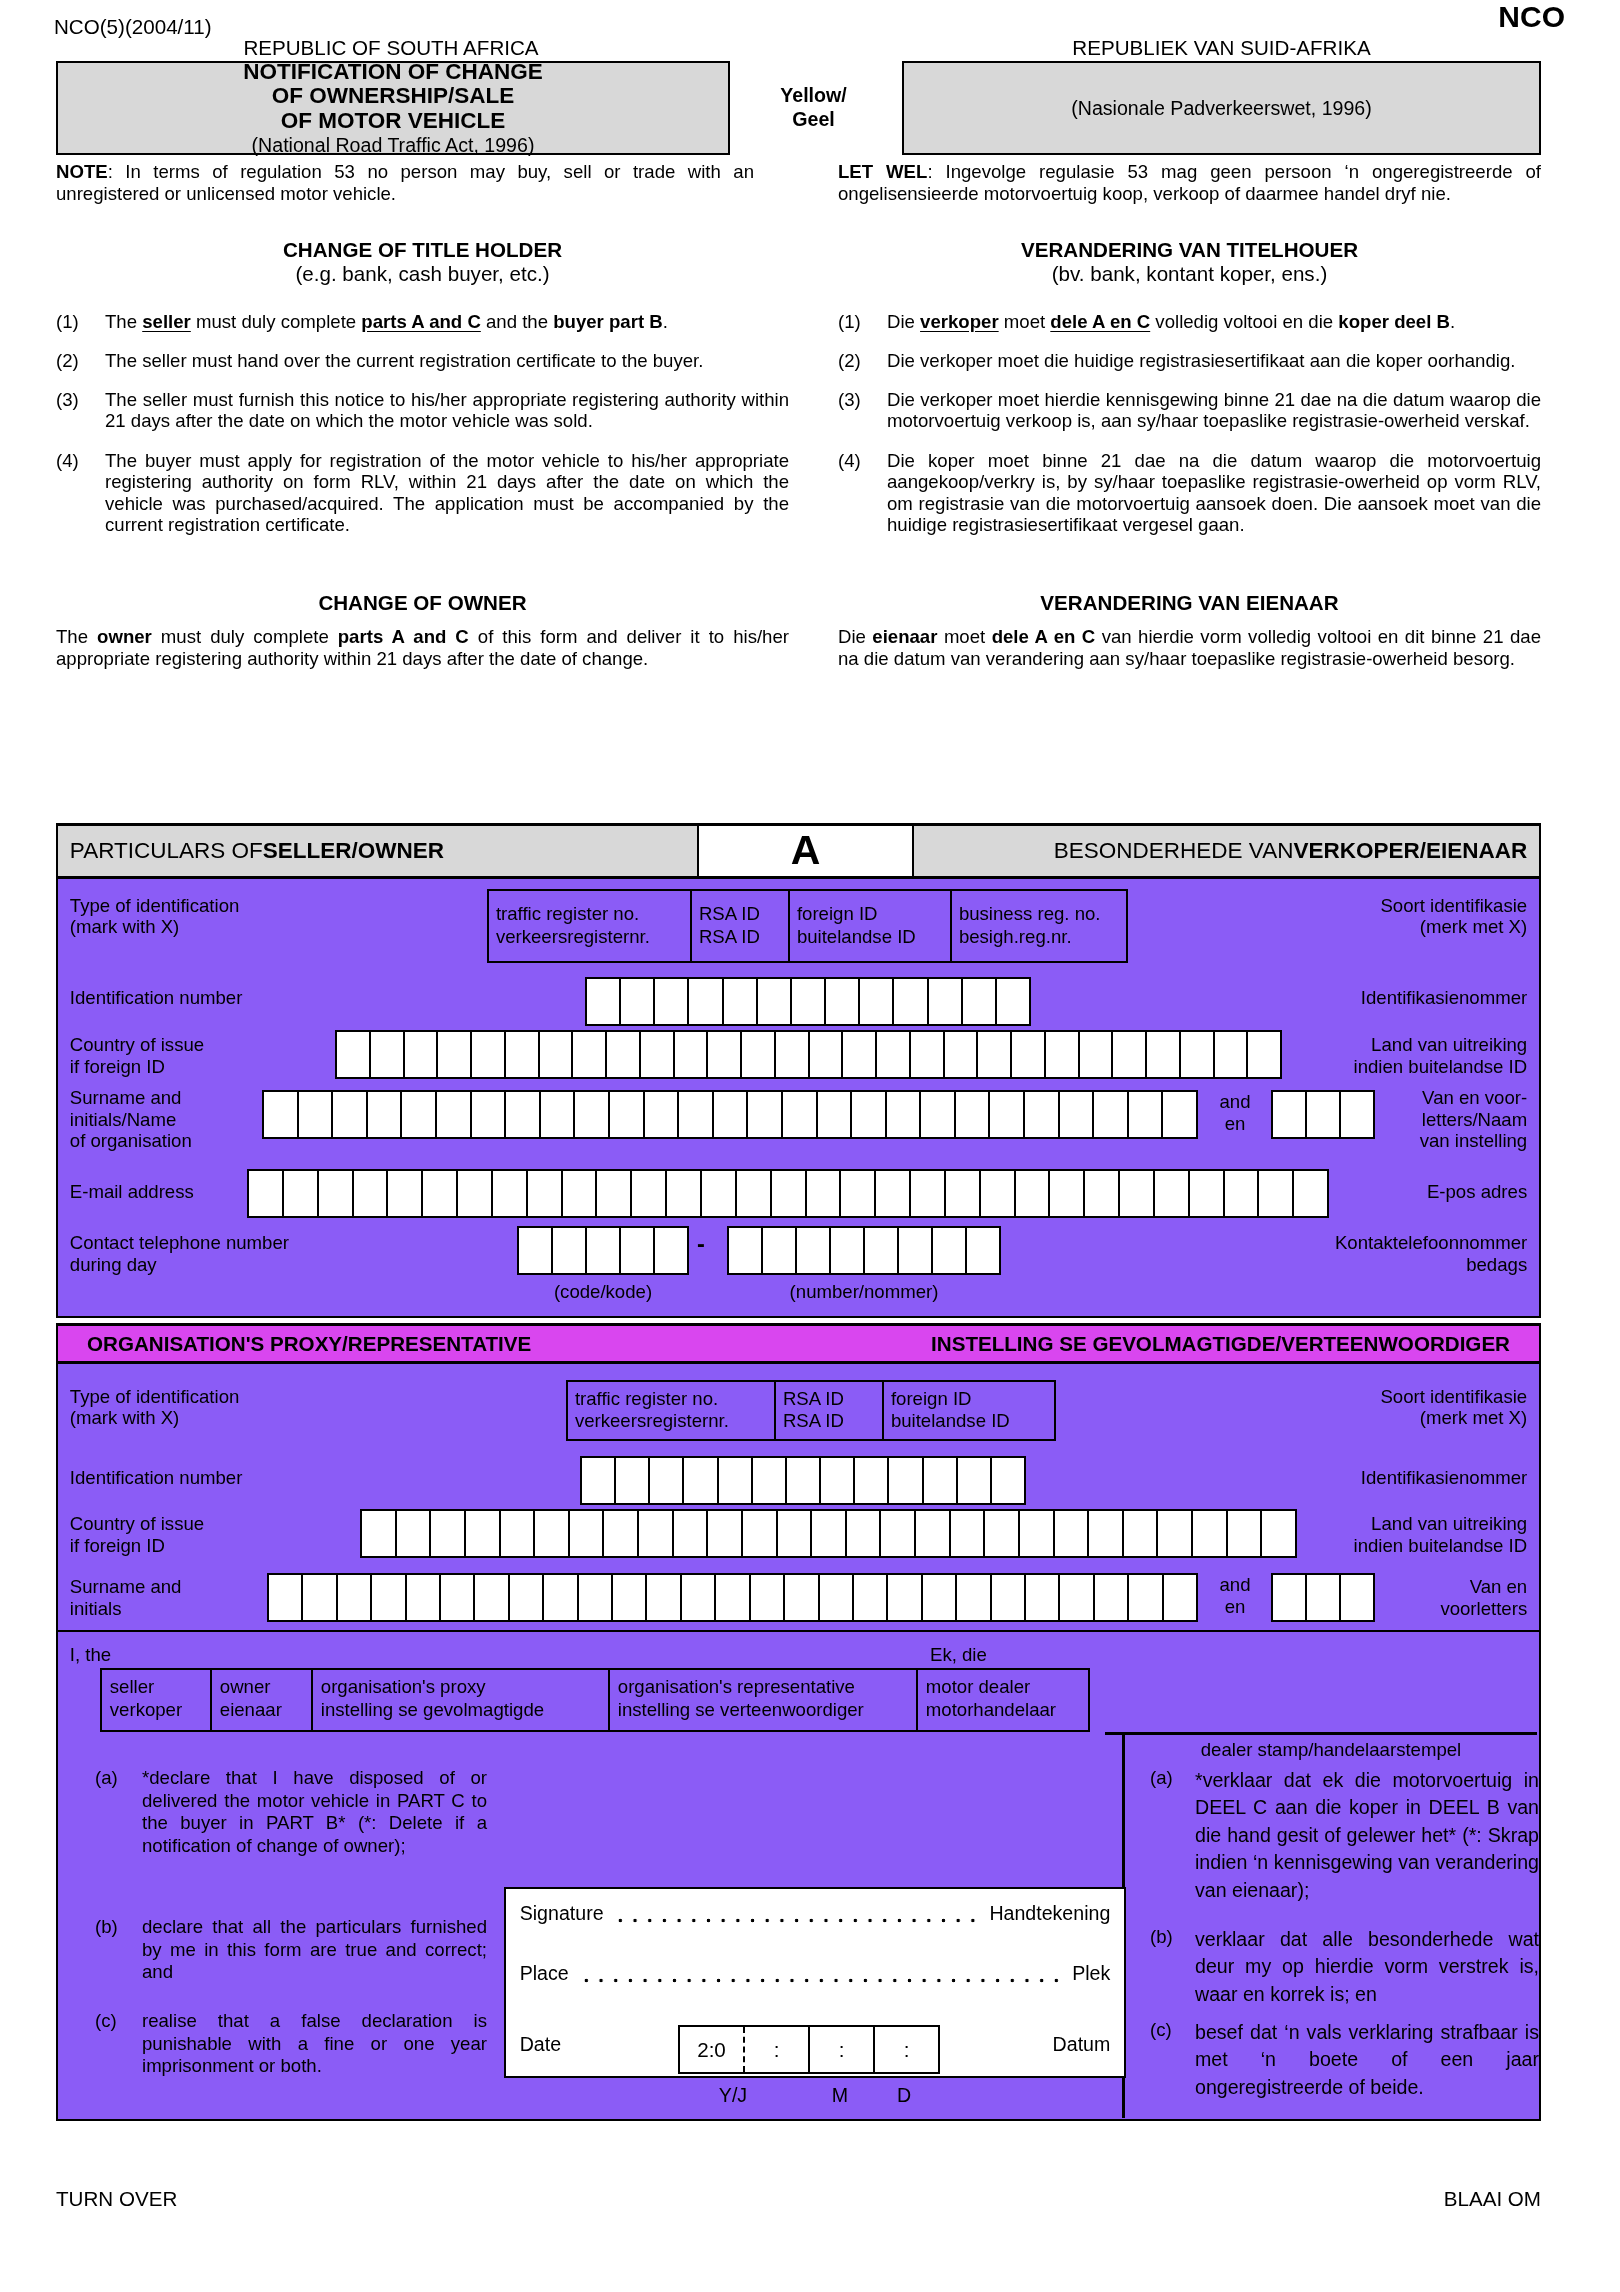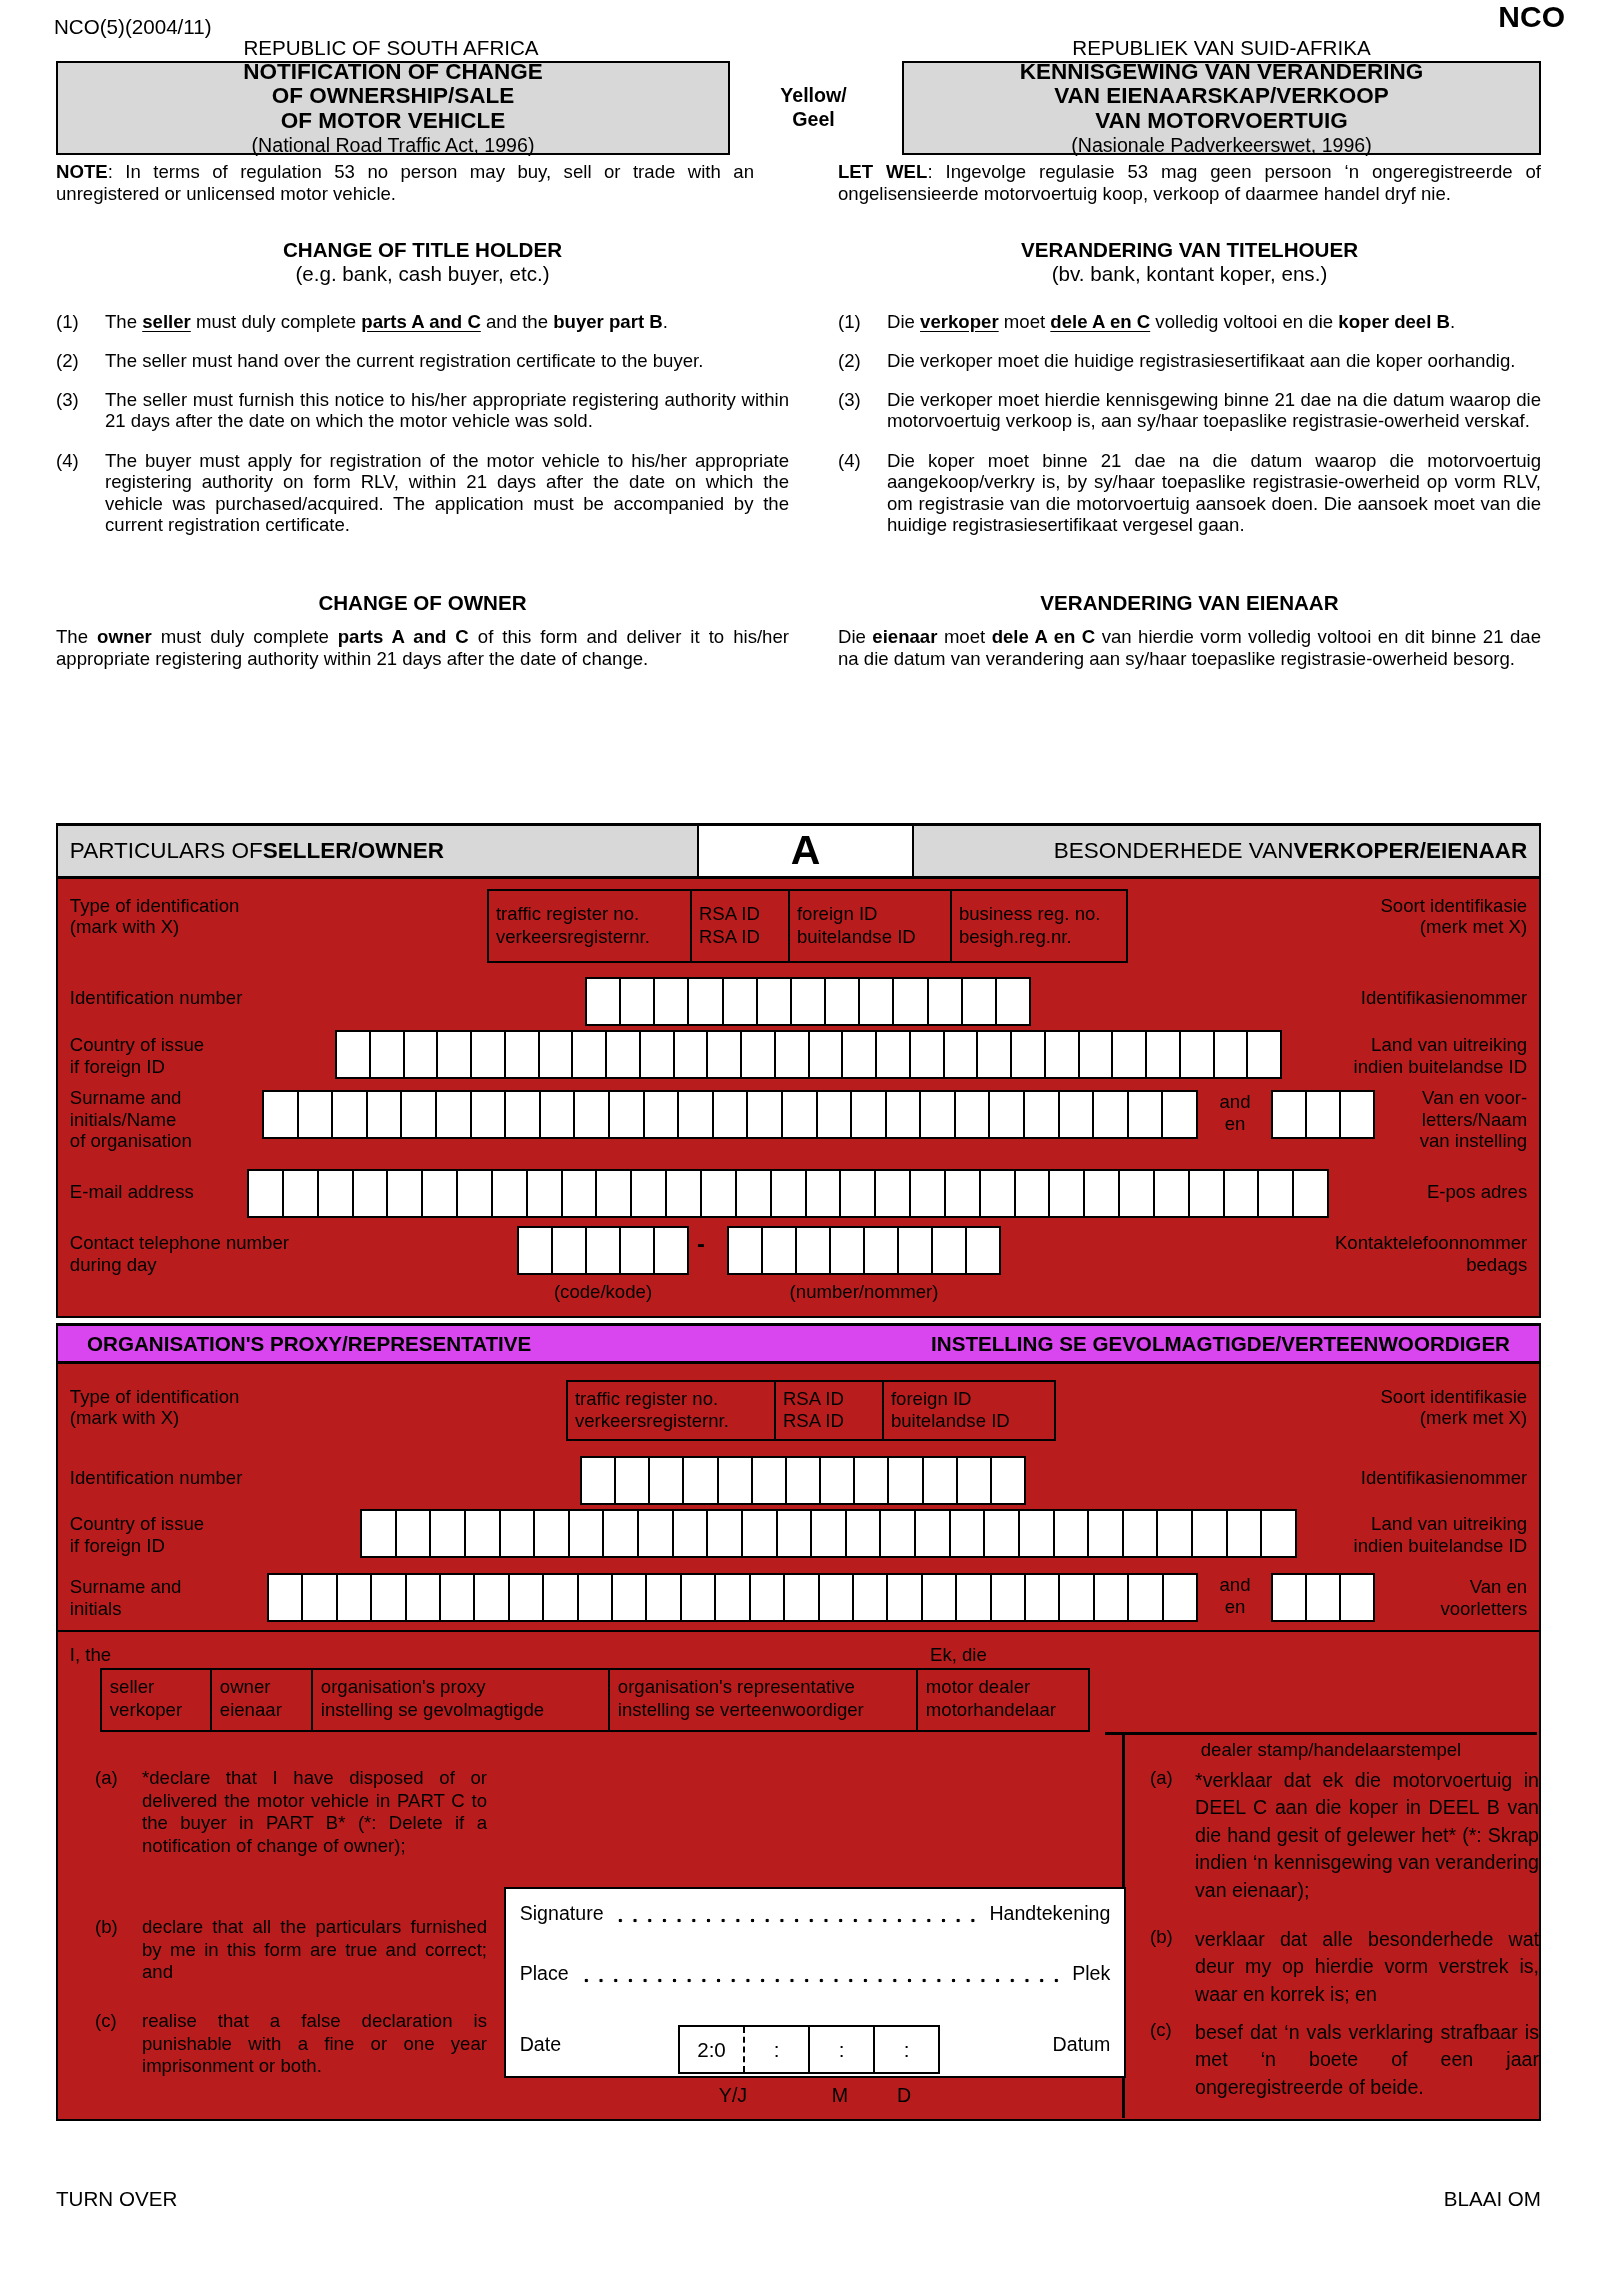--- a/index.html
+++ b/index.html
@@ -42,21 +42,21 @@
   .owner-p{margin:11.8px 0 0 0;text-align:justify;}
 
   
   .sec{left:56px;width:1485px;box-sizing:border-box;}
   .sec-hdr{display:flex;box-sizing:border-box;background:#d8d8d8;border:2.9px solid #000;border-top-width:3.9px;border-bottom-width:3.9px;}
   .secA-hdr{height:56px;}
   .hdr-cell{display:flex;align-items:center;box-sizing:border-box;}
   .hdr-left{width:639px;padding-left:11.8px;font-size:22.5px;}
   .hdr-A{width:217px;background:#fff;border-left:2.9px solid #000;border-right:2.9px solid #000;justify-content:center;font-size:41px;font-weight:bold;}
   .hdr-right{flex:1;justify-content:flex-end;padding-right:11.8px;font-size:22.5px;}
-  .sec-body{position:relative;box-sizing:border-box;border:2.9px solid #000;border-top:none;background:#b91c1c;}
+  .sec-body{position:relative;box-sizing:border-box;border:2.9px solid #000;border-top:none;background:#8b5cf6;}
   .bar{display:flex;justify-content:space-between;align-items:center;box-sizing:border-box;background:#d946ef;
        border:2.9px solid #000;border-top-width:3.9px;border-bottom-width:3.9px;padding:0 29px;font-weight:bold;font-size:20.6px;height:41px;}
 
   .lbl{position:absolute;white-space:pre-line;}
   .rlbl{position:absolute;right:11.8px;text-align:right;white-space:pre-line;}
 
   .optbox{position:absolute;display:flex;box-sizing:border-box;border:2.9px solid #000;}
   .optcell{box-sizing:border-box;border-left:2px solid #000;padding:3.9px 6.9px;font-size:18.6px;line-height:22.5px;display:flex;flex-direction:column;justify-content:center;}
   .optcell:first-child{border-left:none;}
 
@@ -106,23 +106,20 @@
 
   <div class="abs titlebox titlebox-en">
     <div class="tb-main">NOTIFICATION OF CHANGE
 OF OWNERSHIP/SALE
 OF MOTOR VEHICLE</div>
     <div class="tb-sub">(National Road Traffic Act, 1996)</div>
   </div>
   <div class="abs color-note">Yellow/
 Geel</div>
   <div class="abs titlebox titlebox-af">
-    <div class="tb-main">KENNISGEWING VAN VERANDERING
-VAN EIENAARSKAP/VERKOOP
-VAN MOTORVOERTUIG</div>
     <div class="tb-sub">(Nasionale Padverkeerswet, 1996)</div>
   </div>
 
   <p class="abs note note-en just"><span class="b">NOTE</span><span>: In terms of regulation 53 no person may buy, sell or trade with an unregistered or unlicensed motor vehicle.</span></p>
   <p class="abs note note-af just"><span class="b">LET WEL</span><span>: Ingevolge regulasie 53 mag geen persoon ‘n ongeregistreerde of ongelisensieerde motorvoertuig koop, verkoop of daarmee handel dryf nie.</span></p>
 
   <div class="abs col col-en">
     <div class="h">CHANGE OF TITLE HOLDER</div>
     <div class="sh">(e.g. bank, cash buyer, etc.)</div>
     <div class="nitem">

